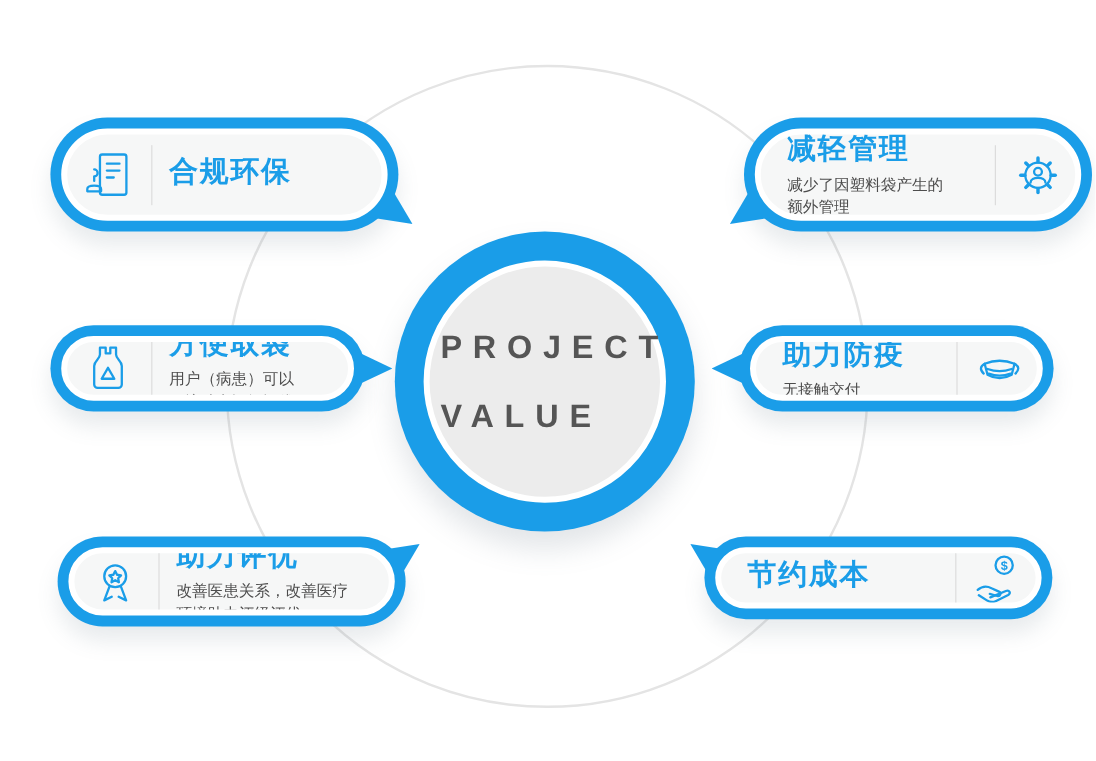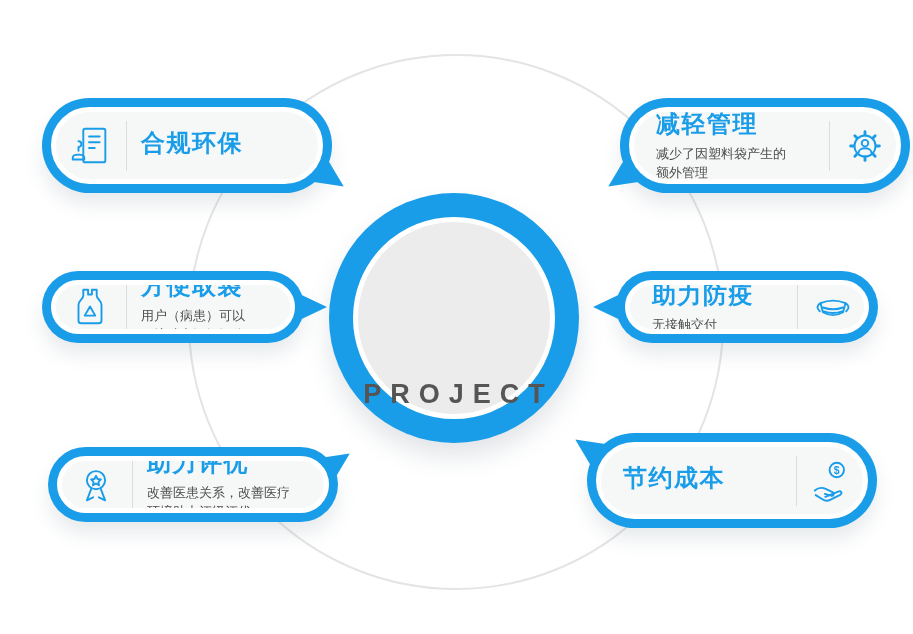--- a/index.html
+++ b/index.html
@@ -13,21 +13,21 @@
   *{box-sizing:border-box;}
   html,body{margin:0;padding:0;background:#fff;}
   body{font-family:"Liberation Sans","DejaVu Sans",sans-serif;}
   .stage{position:relative;width:913px;height:634px;background:#fff;overflow:hidden;}
 
   
   .bg-ring{position:absolute;left:188px;top:54px;width:536px;height:536px;border:2px solid var(--ring);border-radius:50%;z-index:0;}
 
   
   .center{position:absolute;left:329px;top:193px;width:250px;height:250px;background:var(--accent);border-radius:50%;z-index:1;display:flex;align-items:center;justify-content:center;box-shadow:0 14px 24px rgba(110,125,140,.20);}
-  .center-inner{width:202px;height:202px;background:var(--center-fill);border:5px solid #fff;border-radius:50%;display:flex;flex-direction:row;align-items:flex-end;justify-content:center;gap:18px;}
+  .center-inner{width:202px;height:202px;background:var(--center-fill);border:5px solid #fff;border-radius:50%;display:flex;flex-direction:column;align-items:flex-start;justify-content:center;gap:18px;}
   .center-text{font-size:27px;font-weight:700;color:var(--center-text);letter-spacing:9px;margin-left:9px;line-height:40px;}
 
   
   .pill{position:absolute;background:var(--accent);border-radius:60px;padding:9px;z-index:2;box-shadow:0 12px 18px rgba(115,130,145,.16);}
   .pill-inner{position:relative;z-index:1;width:100%;height:100%;background:var(--pill-fill);border:5px solid #fff;border-radius:60px;display:flex;align-items:center;overflow:hidden;}
   .icon{width:68px;display:flex;align-items:center;justify-content:center;flex-shrink:0;color:var(--accent);}
   .pill.right .icon{width:62px;}
   .divider{width:1px;height:50px;background:#dcdcdc;flex-shrink:0;}
   .pill.left .divider{margin:0 14px 0 2px;}
   .pill.right .divider{margin:0 4px 0 10px;}
@@ -52,20 +52,21 @@
 </head>
 <body>
 
 <div class="stage">
 
   <div class="bg-ring"></div>
 
   <div class="center">
     <div class="center-inner">
       <div class="center-text">PROJECT</div>
+      <div class="center-text">VALUE</div>
     </div>
   </div>
 
   <div class="pill left" style="left:42px;top:98px;width:290px;height:95px;">
     <div class="tail t-top"></div>
     <div class="pill-inner">
       <div class="icon">
         <svg viewBox="0 0 48 48" width="46" height="46" fill="none" stroke="currentColor" stroke-width="2" stroke-linecap="round" stroke-linejoin="round">
           <rect x="17" y="6" width="23" height="35" rx="2"></rect>
           <line x1="23" y1="14" x2="34" y2="14"></line>
@@ -162,21 +163,21 @@
           <path d="M11 20 c8.5 -3.5 17.5 -3.5 26 0 l-2.5 9.5 c-7 4 -14 4 -21 0 z"></path>
           <path d="M13.5 24.5 c7 2.5 14 2.5 21 0"></path>
           <path d="M14.5 28.5 c6.3 2.3 12.7 2.3 19 0"></path>
           <path d="M11 20 q-6 3.5 -0.8 8.5"></path>
           <path d="M37 20 q6 3.5 0.8 8.5"></path>
         </svg>
       </div>
     </div>
   </div>
 
-  <div class="pill right" style="left:587px;top:433px;width:290px;height:95px;">
+  <div class="pill right" style="left:587px;top:447px;width:290px;height:69px;">
     <div class="tail t-bot"></div>
     <div class="pill-inner">
       <div class="text">
         <div class="title">节约成本</div>
       </div>
       <div class="divider"></div>
       <div class="icon">
         <svg viewBox="0 0 48 48" width="46" height="46" fill="none" stroke="currentColor" stroke-width="2" stroke-linecap="round" stroke-linejoin="round">
           <circle cx="29" cy="12.5" r="7.5"></circle>
           <text x="29" y="16.5" text-anchor="middle" font-size="11" font-weight="bold" fill="currentColor" stroke="none">$</text>

